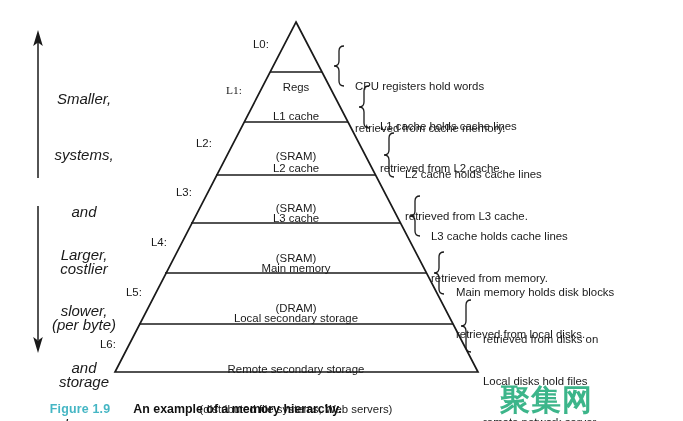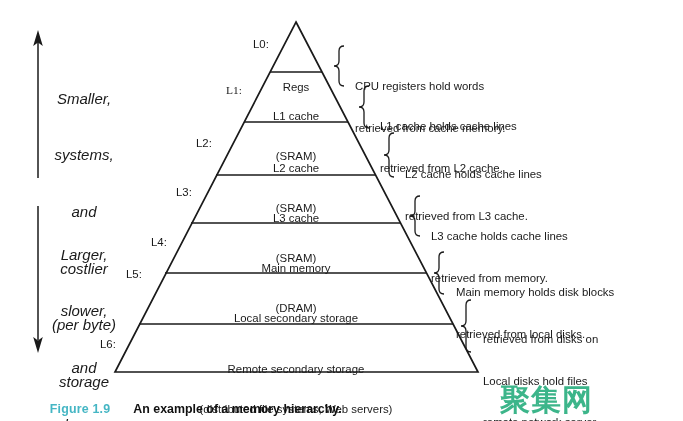--- a/index.html
+++ b/index.html
@@ -162,21 +162,21 @@
     <div>(per byte)</div>
     
     
   </div>
 
   <div class="txt lvl" style="left:253px; top:38px;">L0:</div>
   <div class="txt lvl" style="left:226px; top:84px;font-family:Liberation Serif, serif;">L1:</div>
   <div class="txt lvl" style="left:196px; top:137px;">L2:</div>
   <div class="txt lvl" style="left:176px; top:186px;">L3:</div>
   <div class="txt lvl" style="left:151px; top:236px;">L4:</div>
-  <div class="txt lvl" style="left:126px; top:268px;">L5:</div>
+  <div class="txt lvl" style="left:126px; top:286px;">L5:</div>
   <div class="txt lvl" style="left:100px; top:338px;">L6:</div>
 
   <div class="txt tier-label" style="left:246px; top:55px; width:100px;">
     <div>Regs</div>
   </div>
 
   <div class="txt tier-label" style="left:246px; top:84px; width:100px;">
     <div>L1 cache</div>
     <div>(SRAM)</div>
   </div>

